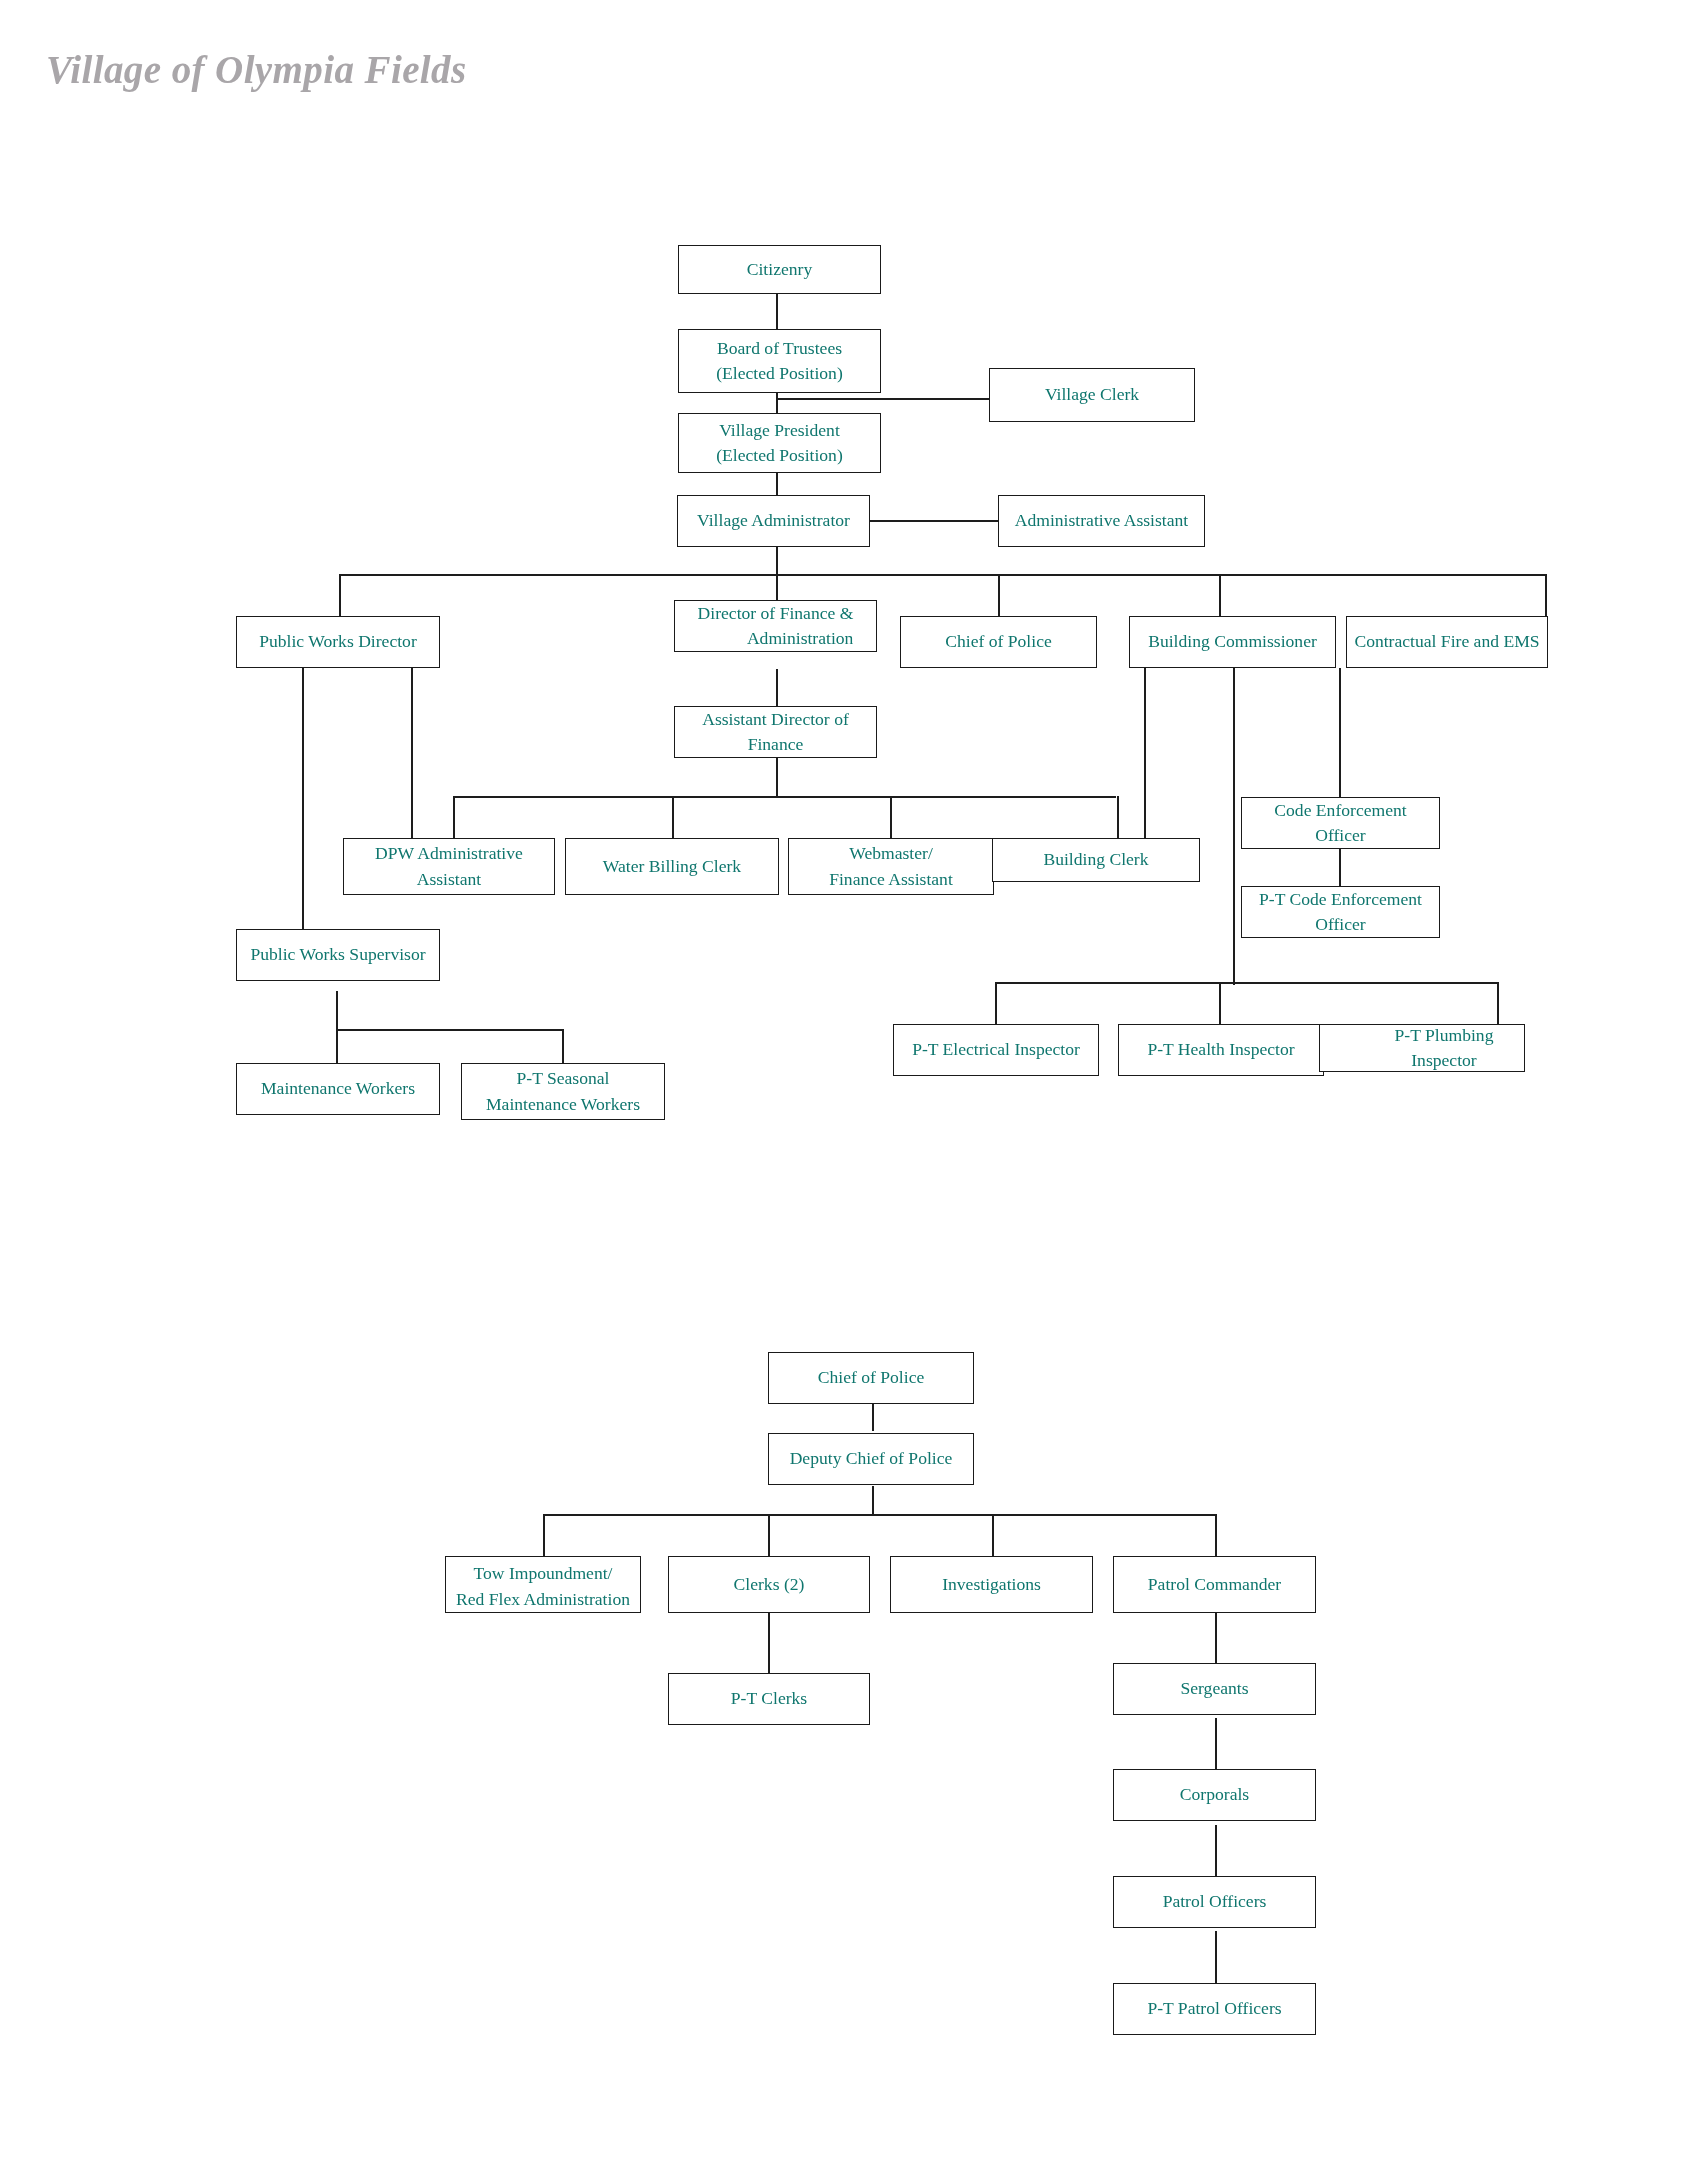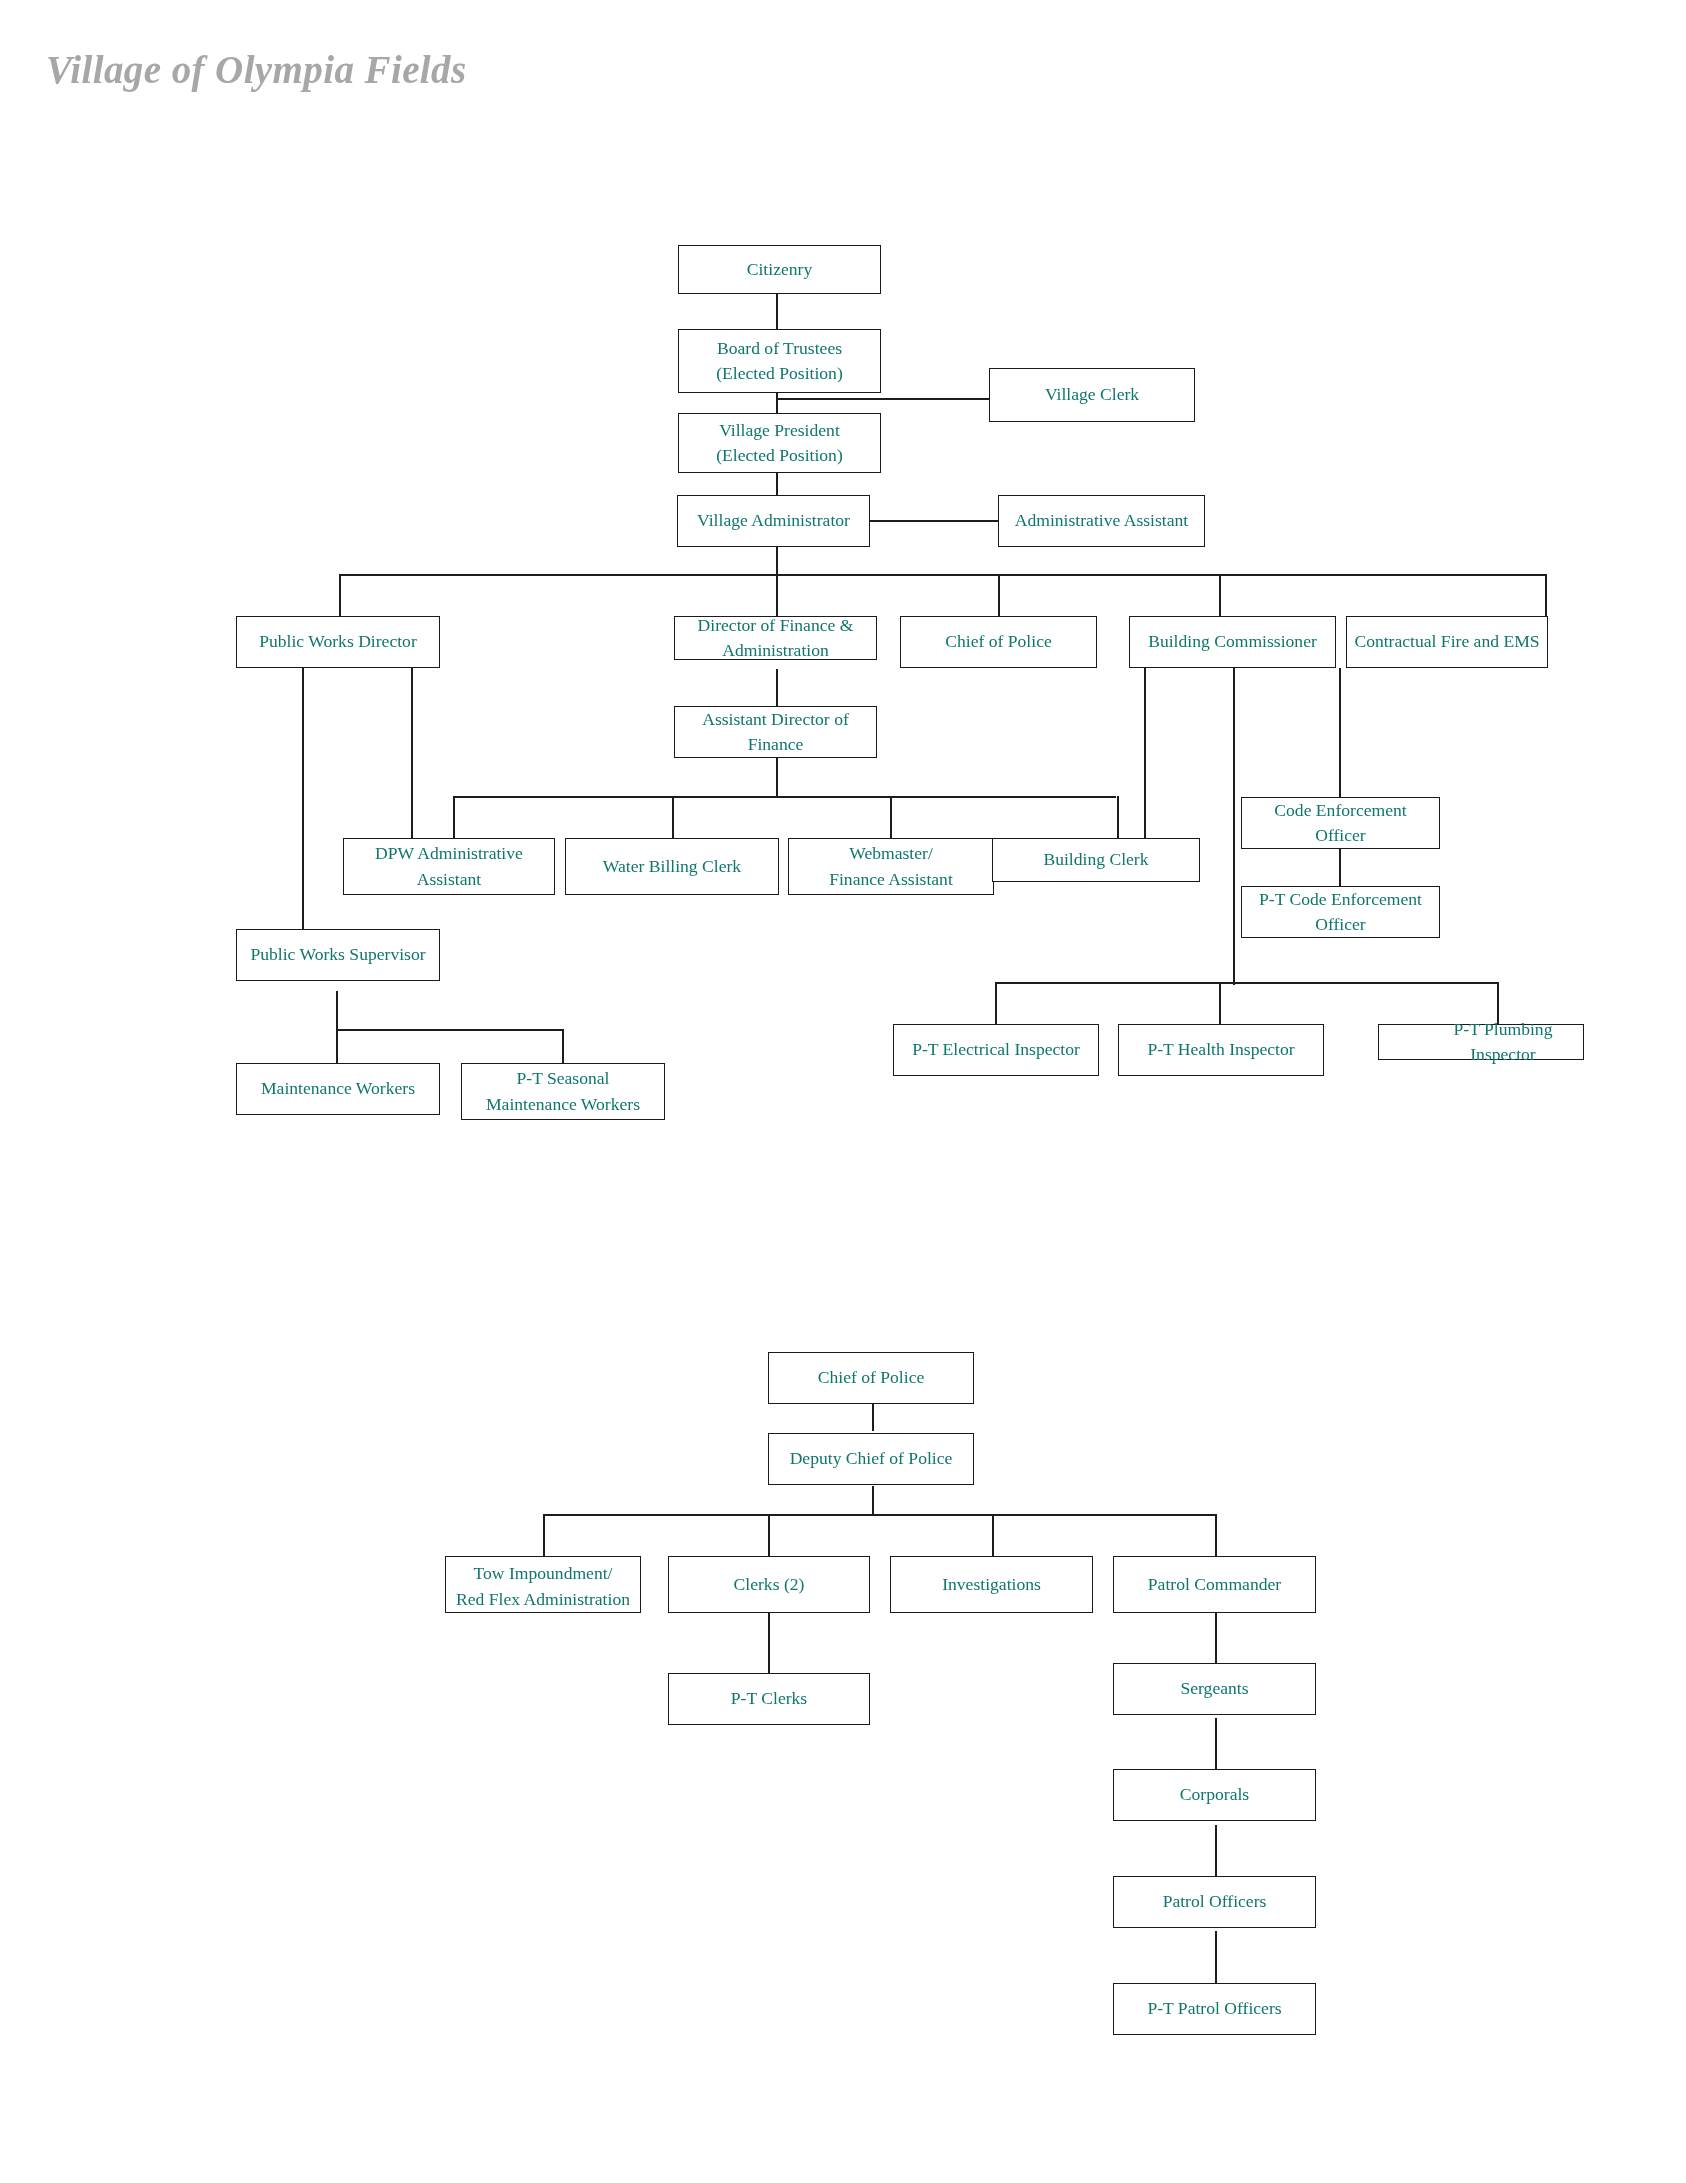--- a/index.html
+++ b/index.html
@@ -143,21 +143,21 @@
   </div>
 
   <div class="node" style="left:998px; top:495px; width:207px; height:52px;">
     <span class="label">Administrative Assistant</span>
   </div>
 
   <div class="node" style="left:236px; top:616px; width:204px; height:52px;">
     <span class="label">Public Works Director</span>
   </div>
 
-  <div class="node" style="left:674px; top:616px; width:203px; height:44px;">
+  <div class="node" style="left:674px; top:600px; width:203px; height:52px;text-align:right;">
     <span class="label">Director of Finance &amp;
 Administration</span>
   </div>
 
   <div class="node" style="left:900px; top:616px; width:197px; height:52px;">
     <span class="label">Chief of Police</span>
   </div>
 
   <div class="node" style="left:1129px; top:616px; width:207px; height:52px;">
     <span class="label">Building Commissioner</span>
@@ -213,21 +213,21 @@
   </div>
 
   <div class="node" style="left:893px; top:1024px; width:206px; height:52px;">
     <span class="label">P-T Electrical Inspector</span>
   </div>
 
   <div class="node" style="left:1118px; top:1024px; width:206px; height:52px;">
     <span class="label">P-T Health Inspector</span>
   </div>
 
-  <div class="node" style="left:1378px; top:1024px; width:206px; height:36px;padding-left:44px;">
+  <div class="node" style="left:1319px; top:1024px; width:206px; height:48px;padding-left:44px;">
     <span class="label">P-T Plumbing Inspector</span>
   </div>
 
   <div class="ln v" style="left:872px; top:1404px; height:27px;"></div>
 
   <div class="ln v" style="left:872px; top:1486px; height:29px;"></div>
   <div class="ln h" style="left:543px; top:1514px; width:673px;"></div>
   <div class="ln v" style="left:543px; top:1514px; height:44px;"></div>
   <div class="ln v" style="left:768px; top:1514px; height:44px;"></div>
   <div class="ln v" style="left:992px; top:1514px; height:44px;"></div>

